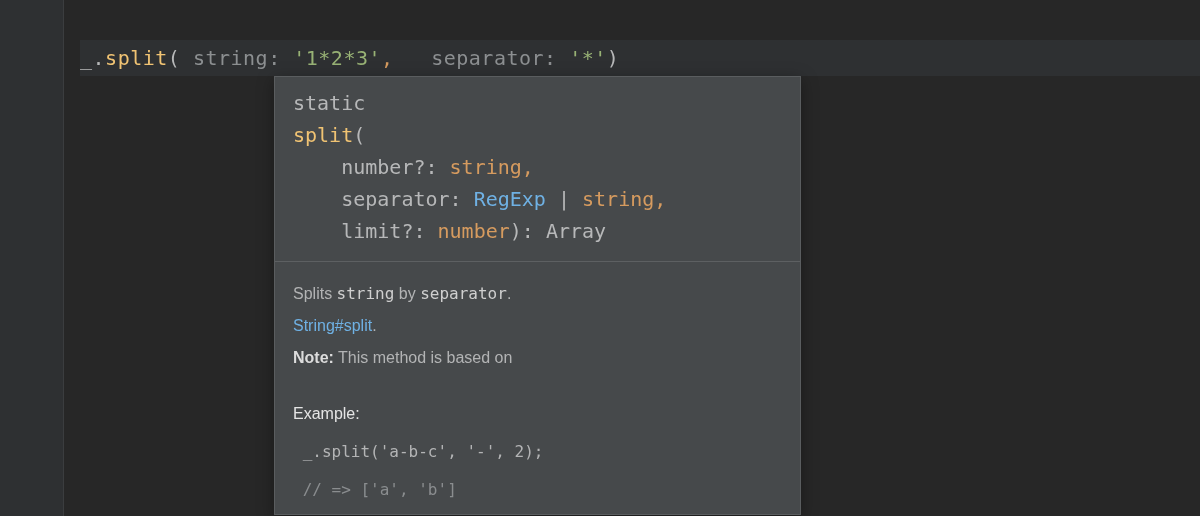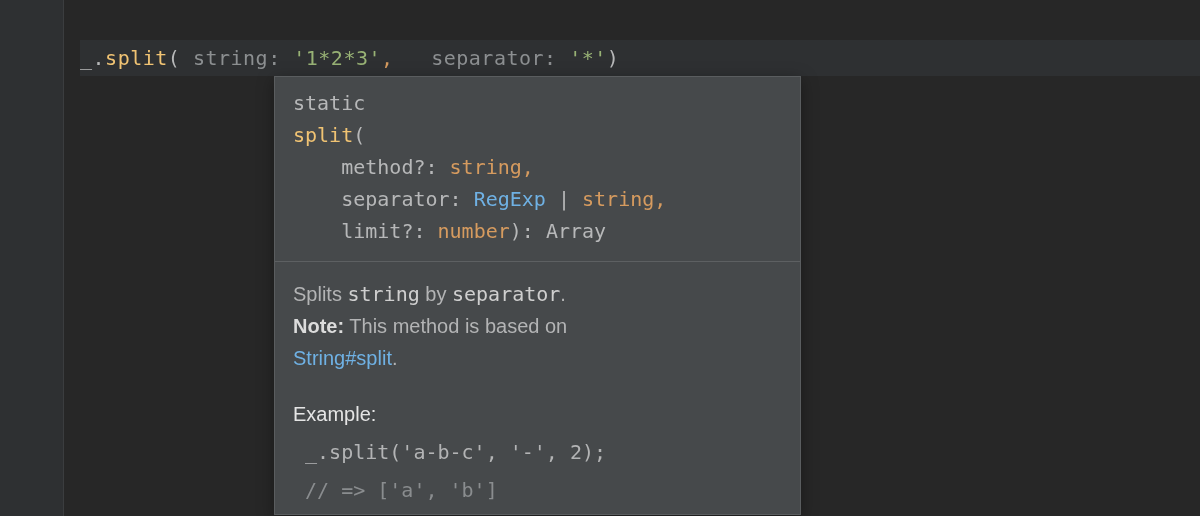--- a/index.html
+++ b/index.html
@@ -61,21 +61,21 @@
   .tooltip .sig {
     padding: 10px 18px 14px 18px;
     white-space: pre;
     border-bottom: 1px solid #5d6062;
     font-family: inherit;
   }
   .tooltip .doc {
     padding: 16px 18px 8px 18px;
     color: #b3b4b5;
     font-family: -apple-system, "Helvetica Neue", Arial, sans-serif;
-    font-size: 20px;
+    font-size: 16px;
     line-height: 32px;
   }
   .doc-mono { font-family: "SF Mono","Menlo","Consolas",monospace; color: #cfcfcf; }
   .doc b { color: #dcdcdc; font-weight: 600; }
   .doc .link { color: #6fb1e4; }
   .doc .example-label { color: #e5e5e5; margin-top: 24px; display: block; }
   .doc .ex-code {
     font-family: "SF Mono","Menlo","Consolas",monospace;
     color: #b3b4b5;
     white-space: pre;
@@ -100,33 +100,33 @@
 <div class="root">
   <div class="gutter"></div>
 
   <div class="editor">
 
     <div class="code-line"><span class="tok-default">_</span><span class="tok-punct">.</span><span class="tok-method">split</span><span class="tok-punct">(</span><span class="tok-hint"> string: </span><span class="tok-str">'1*2*3'</span><span class="tok-comma">,</span><span class="tok-hint">   separator: </span><span class="tok-str">'*'</span><span class="tok-punct">)</span></div>
 
     <div class="tooltip">
       <div class="sig"><span class="kw-static">static</span>
 <span class="fn-name">split</span><span class="punct">(</span>
-    <span class="param-nm">method?</span><span class="punct">: </span><span class="t-string">string</span><span class="comma">,</span>
+    <span class="param-nm">number?</span><span class="punct">: </span><span class="t-string">string</span><span class="comma">,</span>
     <span class="param-nm">separator</span><span class="punct">: </span><span class="t-regexp">RegExp</span><span class="punct"> | </span><span class="t-string">string</span><span class="comma">,</span>
     <span class="param-nm">limit?</span><span class="punct">: </span><span class="t-number">number</span><span class="punct">)</span><span class="punct">: </span><span class="ret">Array</span></div>
 
       <div class="doc">
         <div>
           <span>Splits </span><span class="doc-mono">string</span><span> by </span><span class="doc-mono">separator</span><span>.</span>
         </div>
         <div>
-          <b>Note:</b><span> This method is based on</span>
+          <span class="link">String#split</span><span>.</span>
         </div>
         <div>
-          <span class="link">String#split</span><span>.</span>
+          <b>Note:</b><span> This method is based on</span>
         </div>
         <span class="example-label">Example:</span>
         <span class="ex-code"> _.split('a-b-c', '-', 2);</span>
         <span class="ex-code ex-comment"> // =&gt; ['a', 'b']</span>
       </div>
     </div>
 
   </div>
 </div>
 

